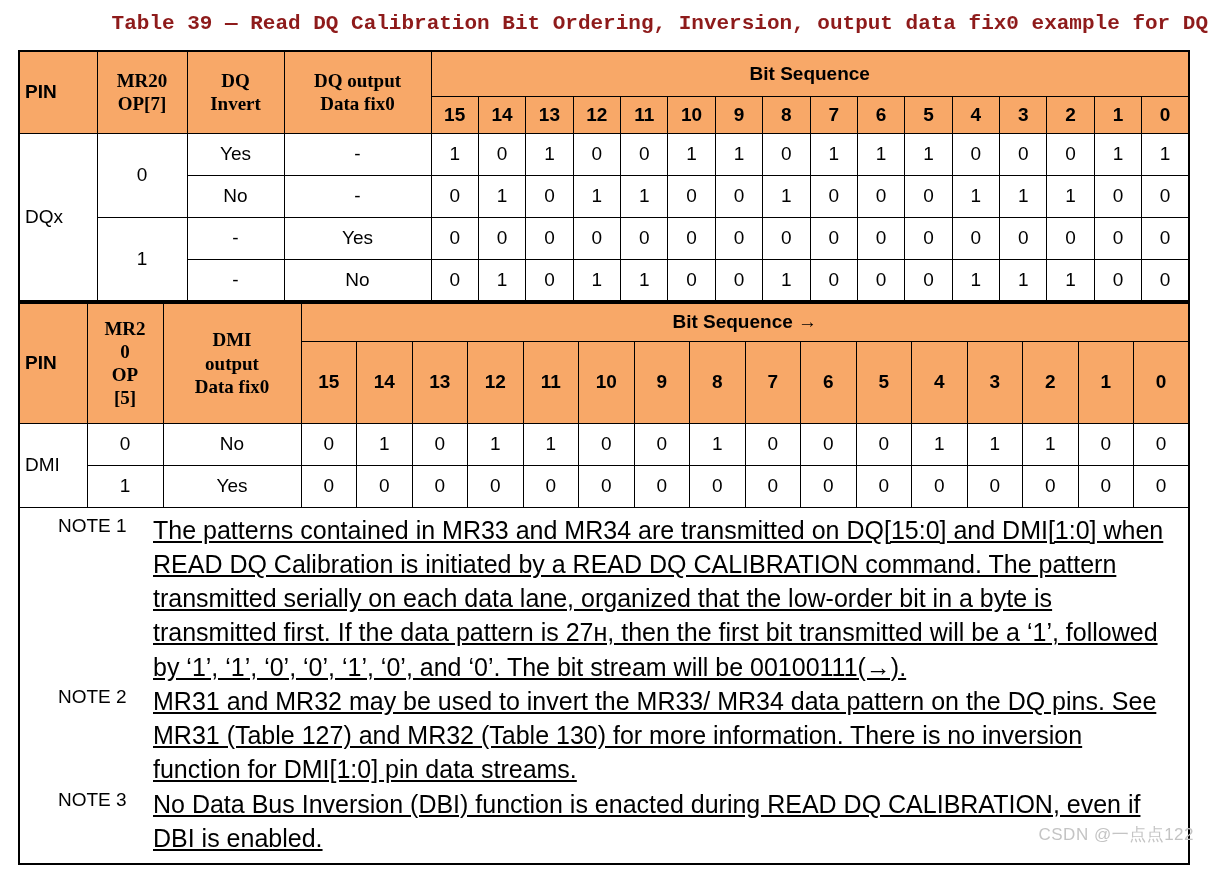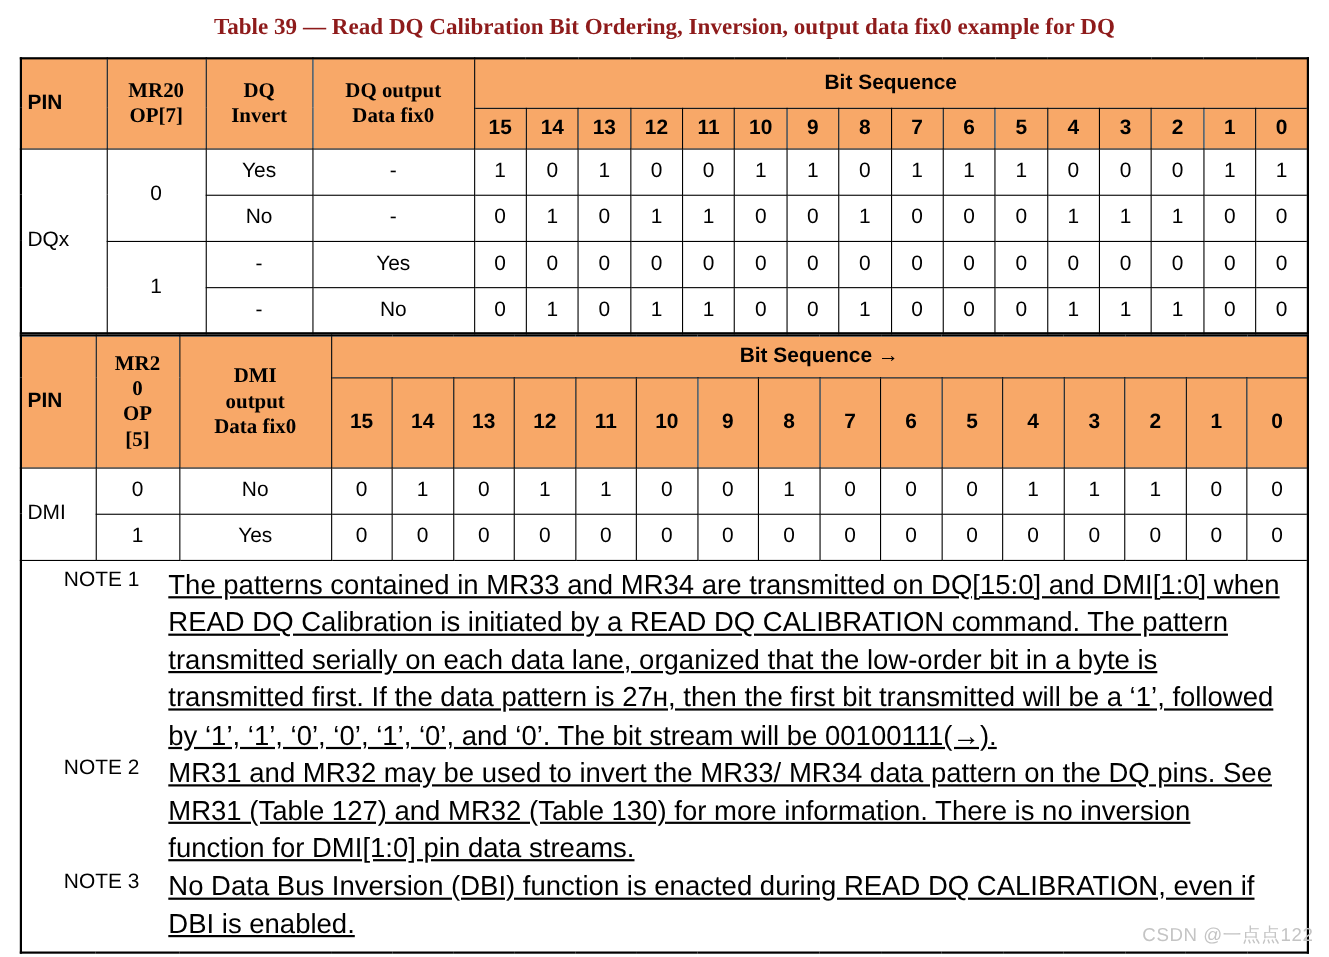--- a/index.html
+++ b/index.html
@@ -9,25 +9,25 @@
     height: 870px;
     background: #ffffff;
     color: #000;
     font-family: "Liberation Sans", "DejaVu Sans", sans-serif;
     position: relative;
     overflow: hidden;
   }
   .doc { padding-top: 12px; }
 
   .tbl-title {
-    font-family: Liberation Serif, serif;
+    font-family: Liberation Mono, monospace;
     font-size: 21px;
     font-weight: bold;
     color: var(--title-color, #8e1b1b);
-    text-align: center;
+    text-align: right;
     margin: 0 0 15px 0;
   }
   .title-40 { margin-top: 37px; }
 
   table {
     width: 1172px;
     margin-left: 18px;
     border-collapse: collapse;
     table-layout: fixed;
     border: 2px solid #000;
@@ -80,21 +80,21 @@
   .note-text {
     flex: 1;
     font-size: 25px;
     line-height: 1.37;
     text-decoration: underline;
   }
 
   .watermark {
     position: absolute;
     right: 14px;
-    bottom: 9px;
+    bottom: 24px;
     font-size: 17px;
     color: #c4c4c4;
     letter-spacing: 0.5px;
     margin-left: 12px;
   }
 </style>
 </head>
 <body>
 
 <div class="doc">

